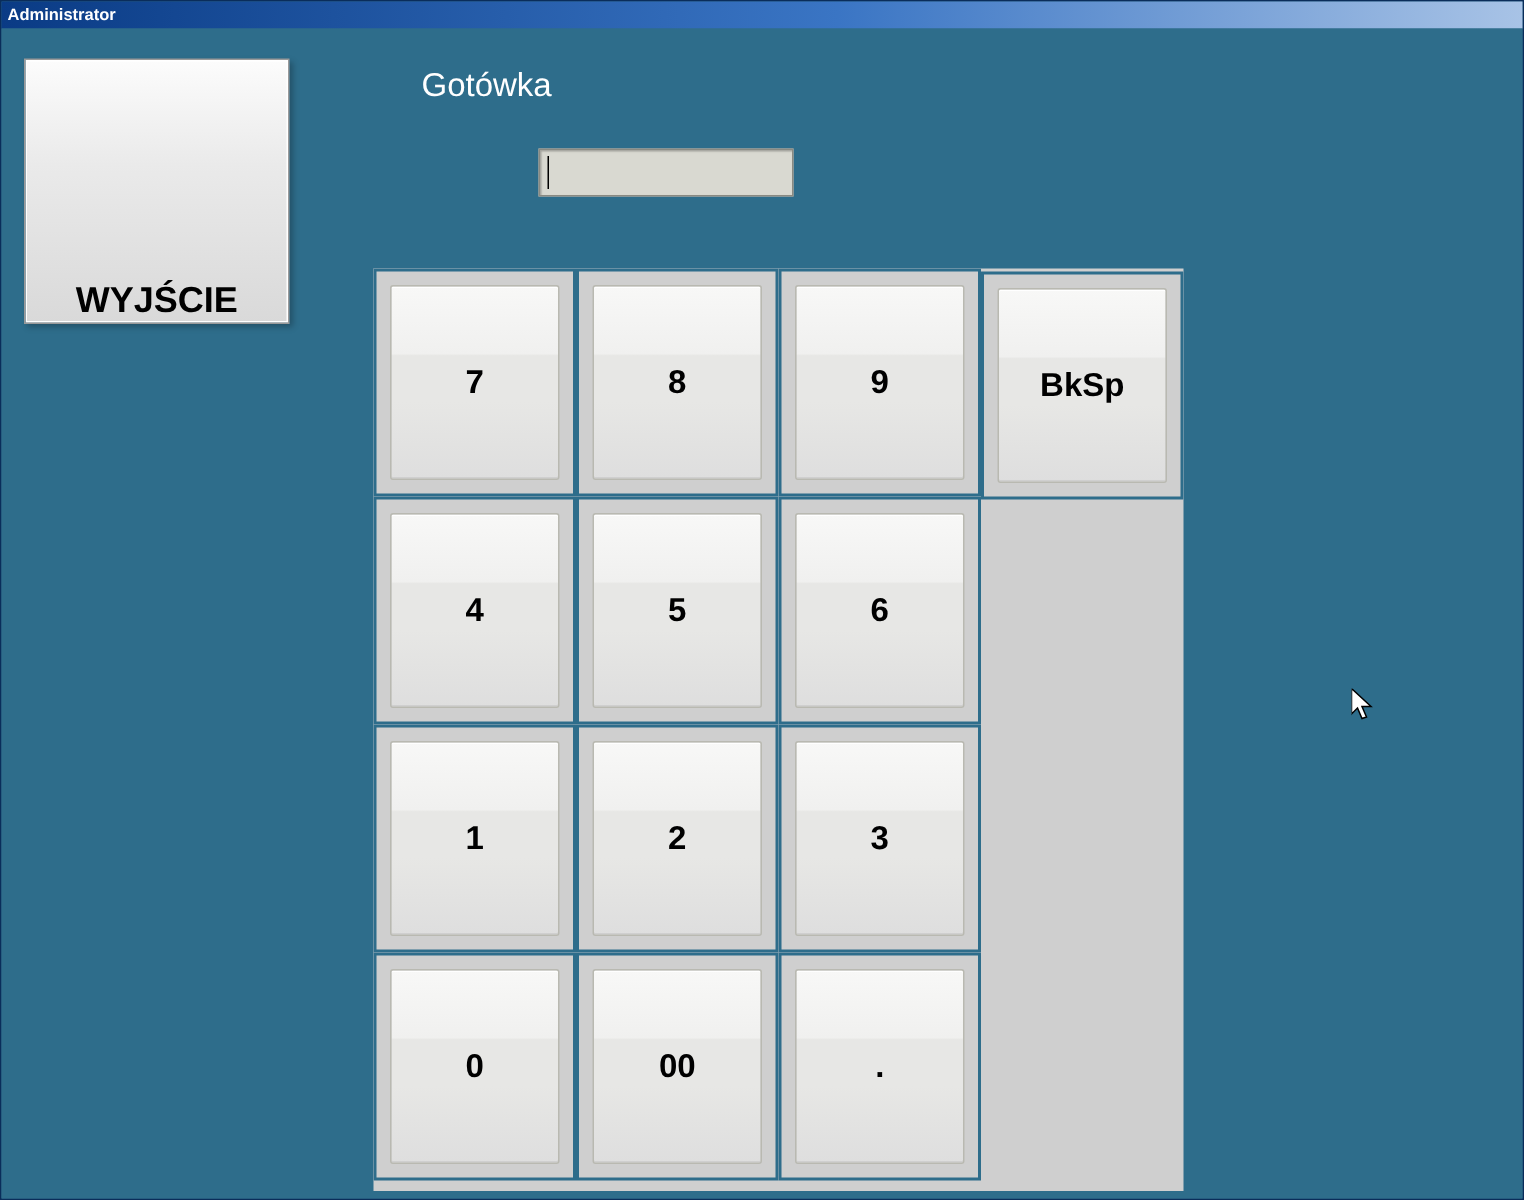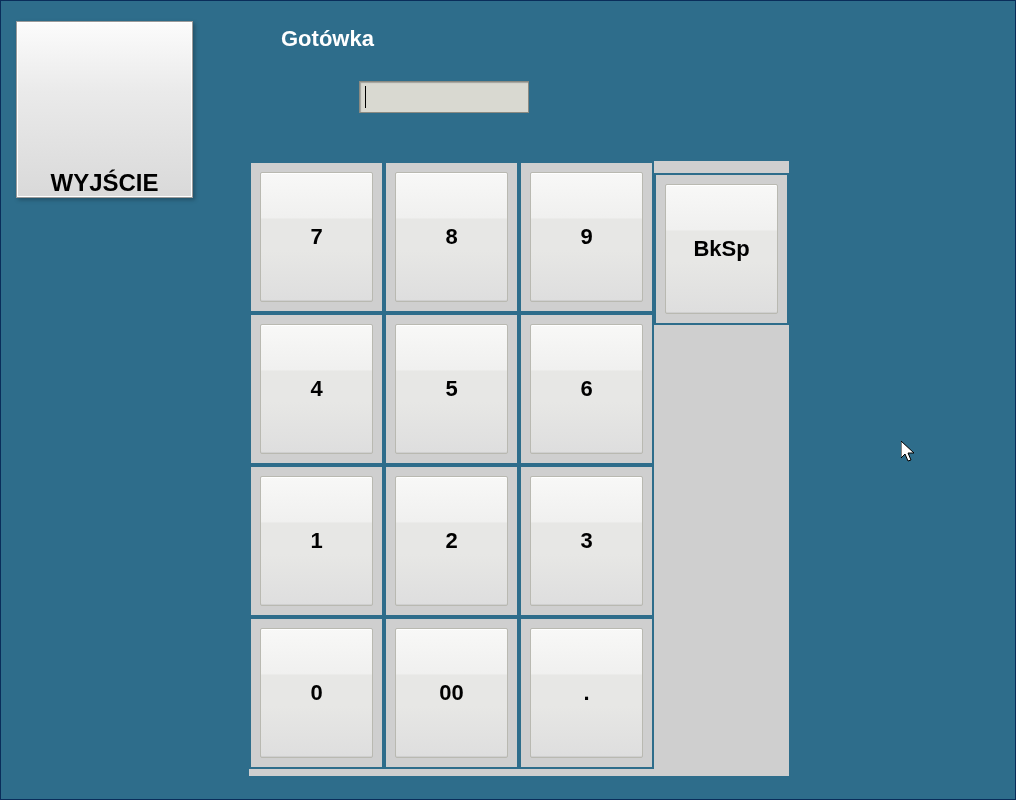--- a/index.html
+++ b/index.html
@@ -55,21 +55,21 @@
     cursor: pointer;
   }
 
   
   .heading {
     position: absolute;
     left: 280px;
     top: 25px;
     color: #ffffff;
     font-size: 22px;
-    font-weight: bold;
+    font-weight: normal;
     text-align: center;
   }
 
   
   .amount-box {
     position: absolute;
     left: 358px;
     top: 80px;
     width: 170px;
     height: 32px;
@@ -144,20 +144,23 @@
     position: absolute;
     left: 900px;
     top: 440px;
     pointer-events: none;
   }
 </style>
 </head>
 <body>
 
 <div class="window">
+  <div class="titlebar">
+    <span>Administrator</span>
+  </div>
   <div class="client">
 
     <div class="exit-btn">
       <span>WYJŚCIE</span>
     </div>
 
     <div class="heading">Gotówka</div>
 
     <div class="amount-box">
       <span></span>
@@ -169,21 +172,21 @@
 
         <div class="key" style="left:0; top:0;   width:135px; height:152px;">
           <div class="key-inner">7</div>
         </div>
         <div class="key" style="left:135px; top:0; width:135px; height:152px;">
           <div class="key-inner">8</div>
         </div>
         <div class="key" style="left:270px; top:0; width:135px; height:152px;">
           <div class="key-inner">9</div>
         </div>
-        <div class="key" style="left:405px; top:12px; width:135px; height:152px;">
+        <div class="key" style="left:405px; top:2px; width:135px; height:152px;">
           <div class="key-inner">BkSp</div>
         </div>
 
         <div class="key" style="left:0; top:152px; width:135px; height:152px;">
           <div class="key-inner">4</div>
         </div>
         <div class="key" style="left:135px; top:152px; width:135px; height:152px;">
           <div class="key-inner">5</div>
         </div>
         <div class="key" style="left:270px; top:152px; width:135px; height:152px;">

